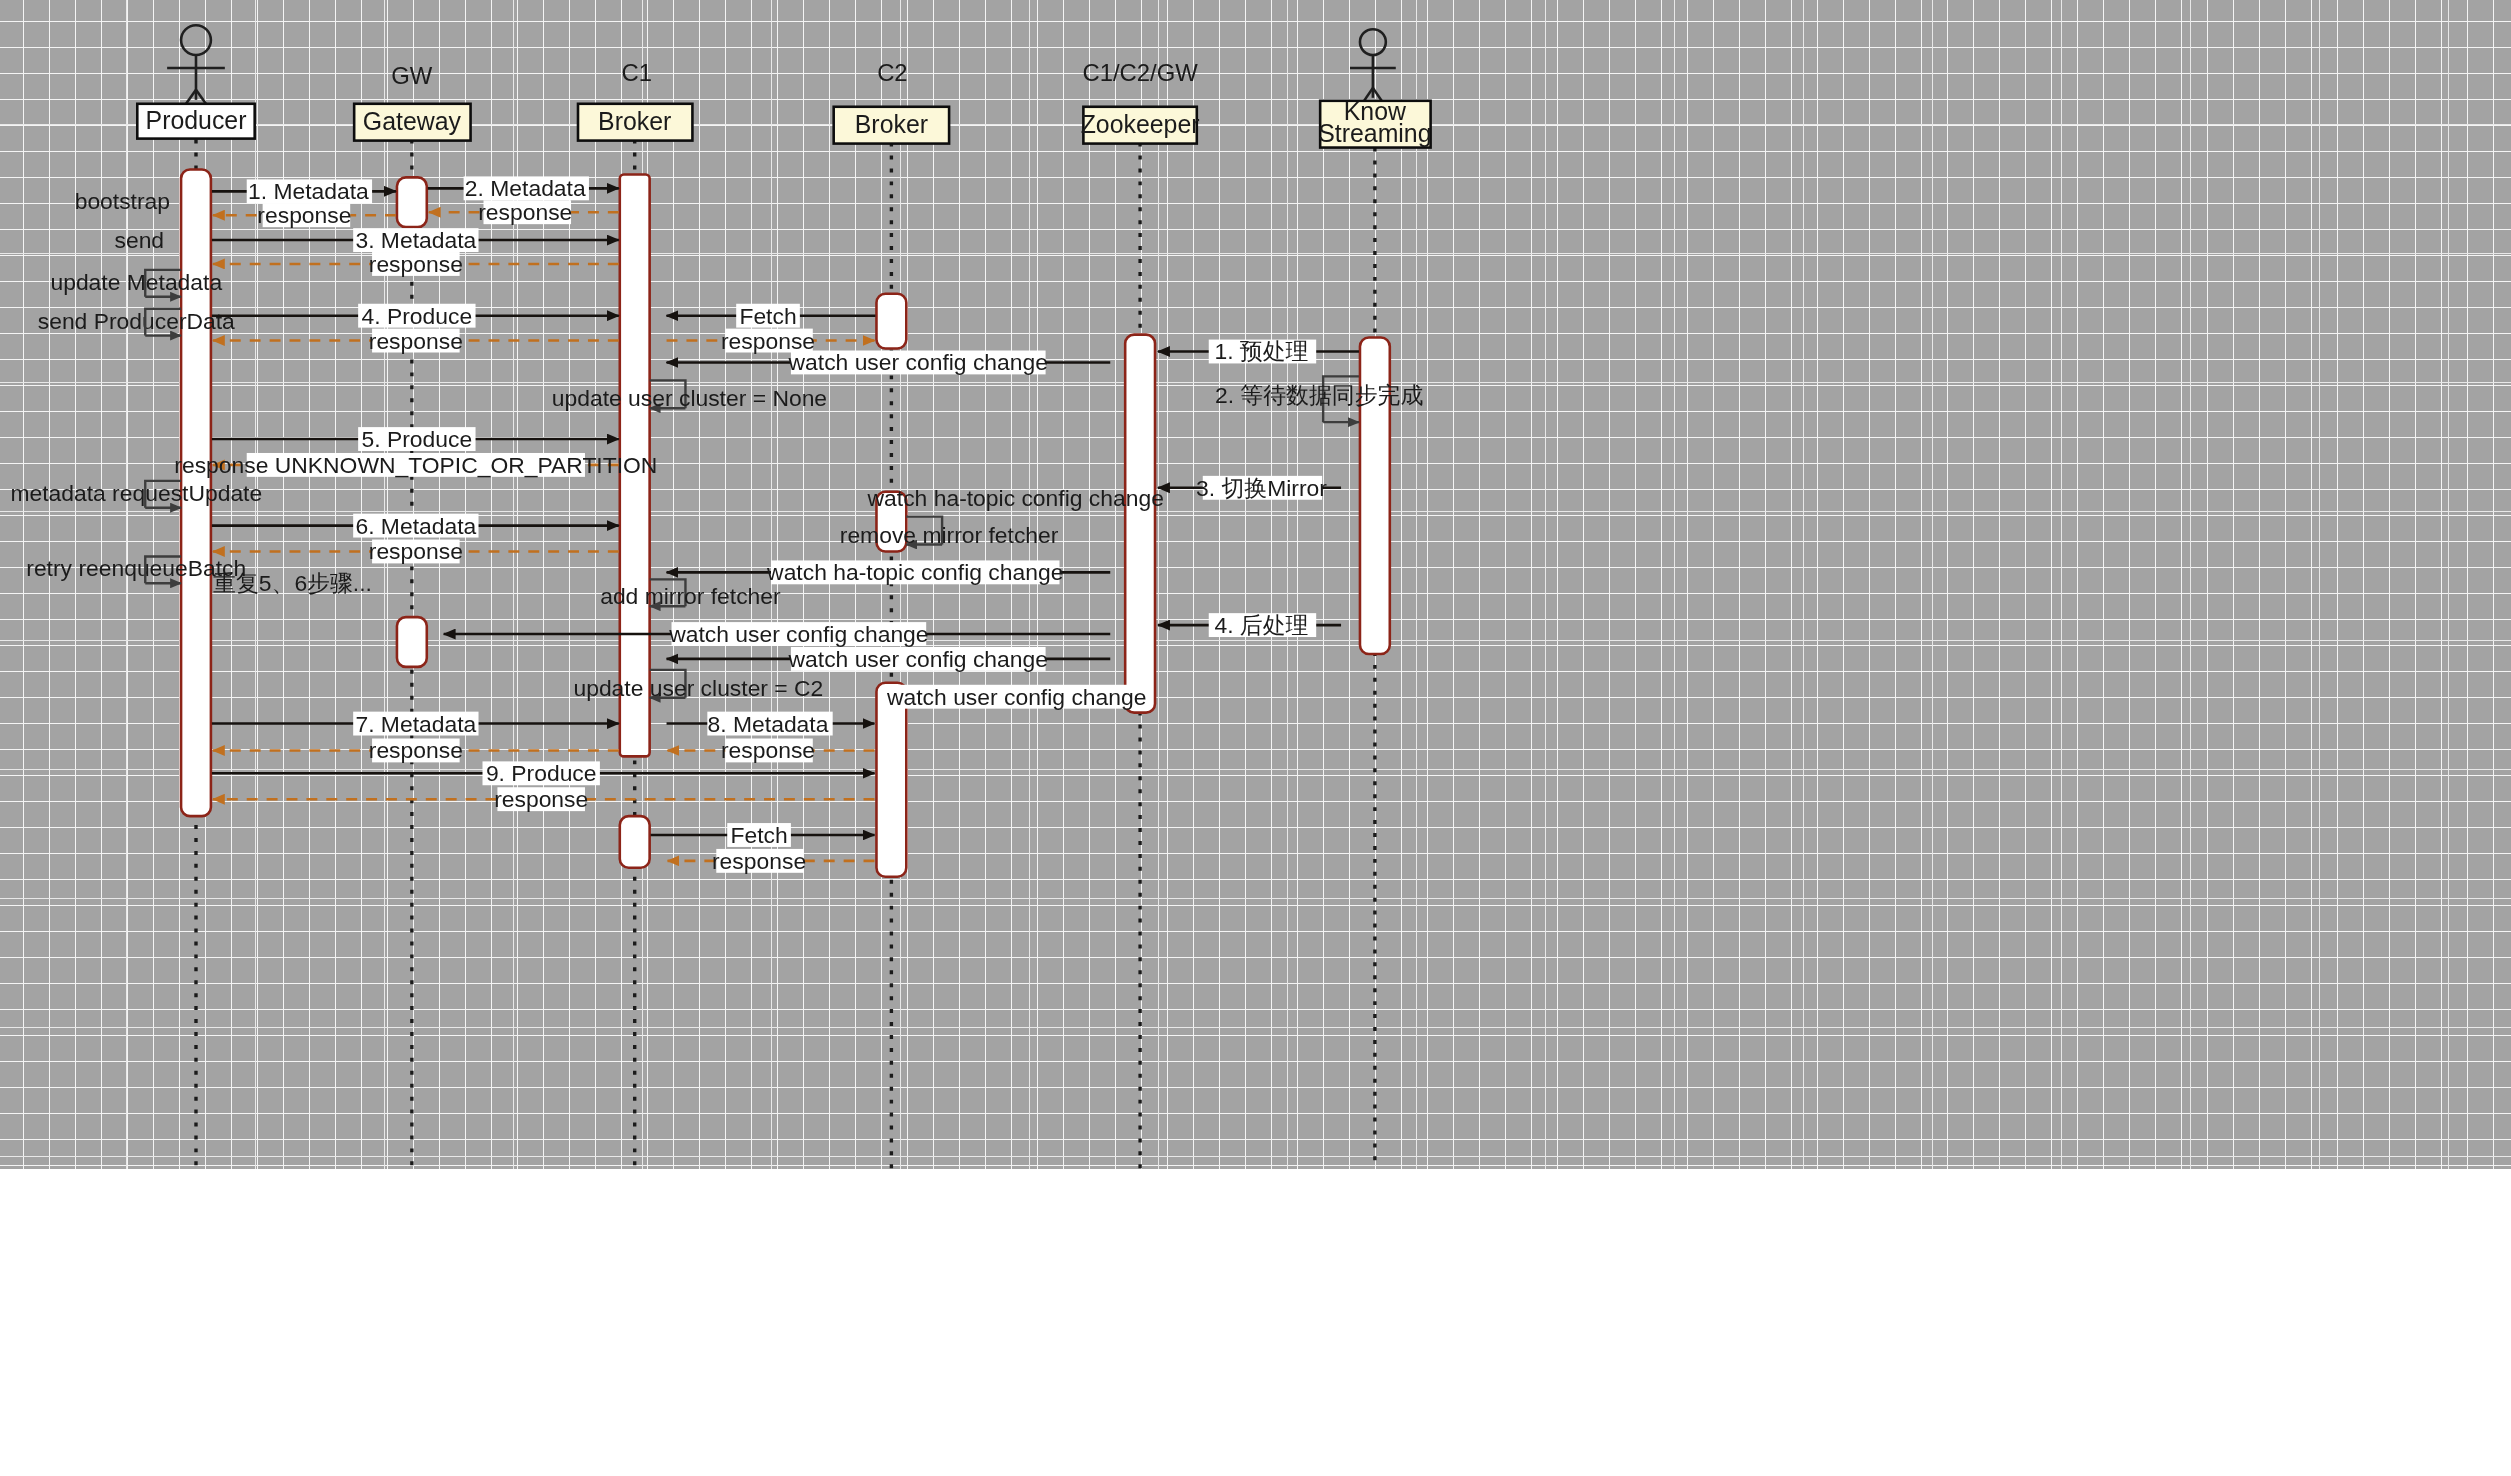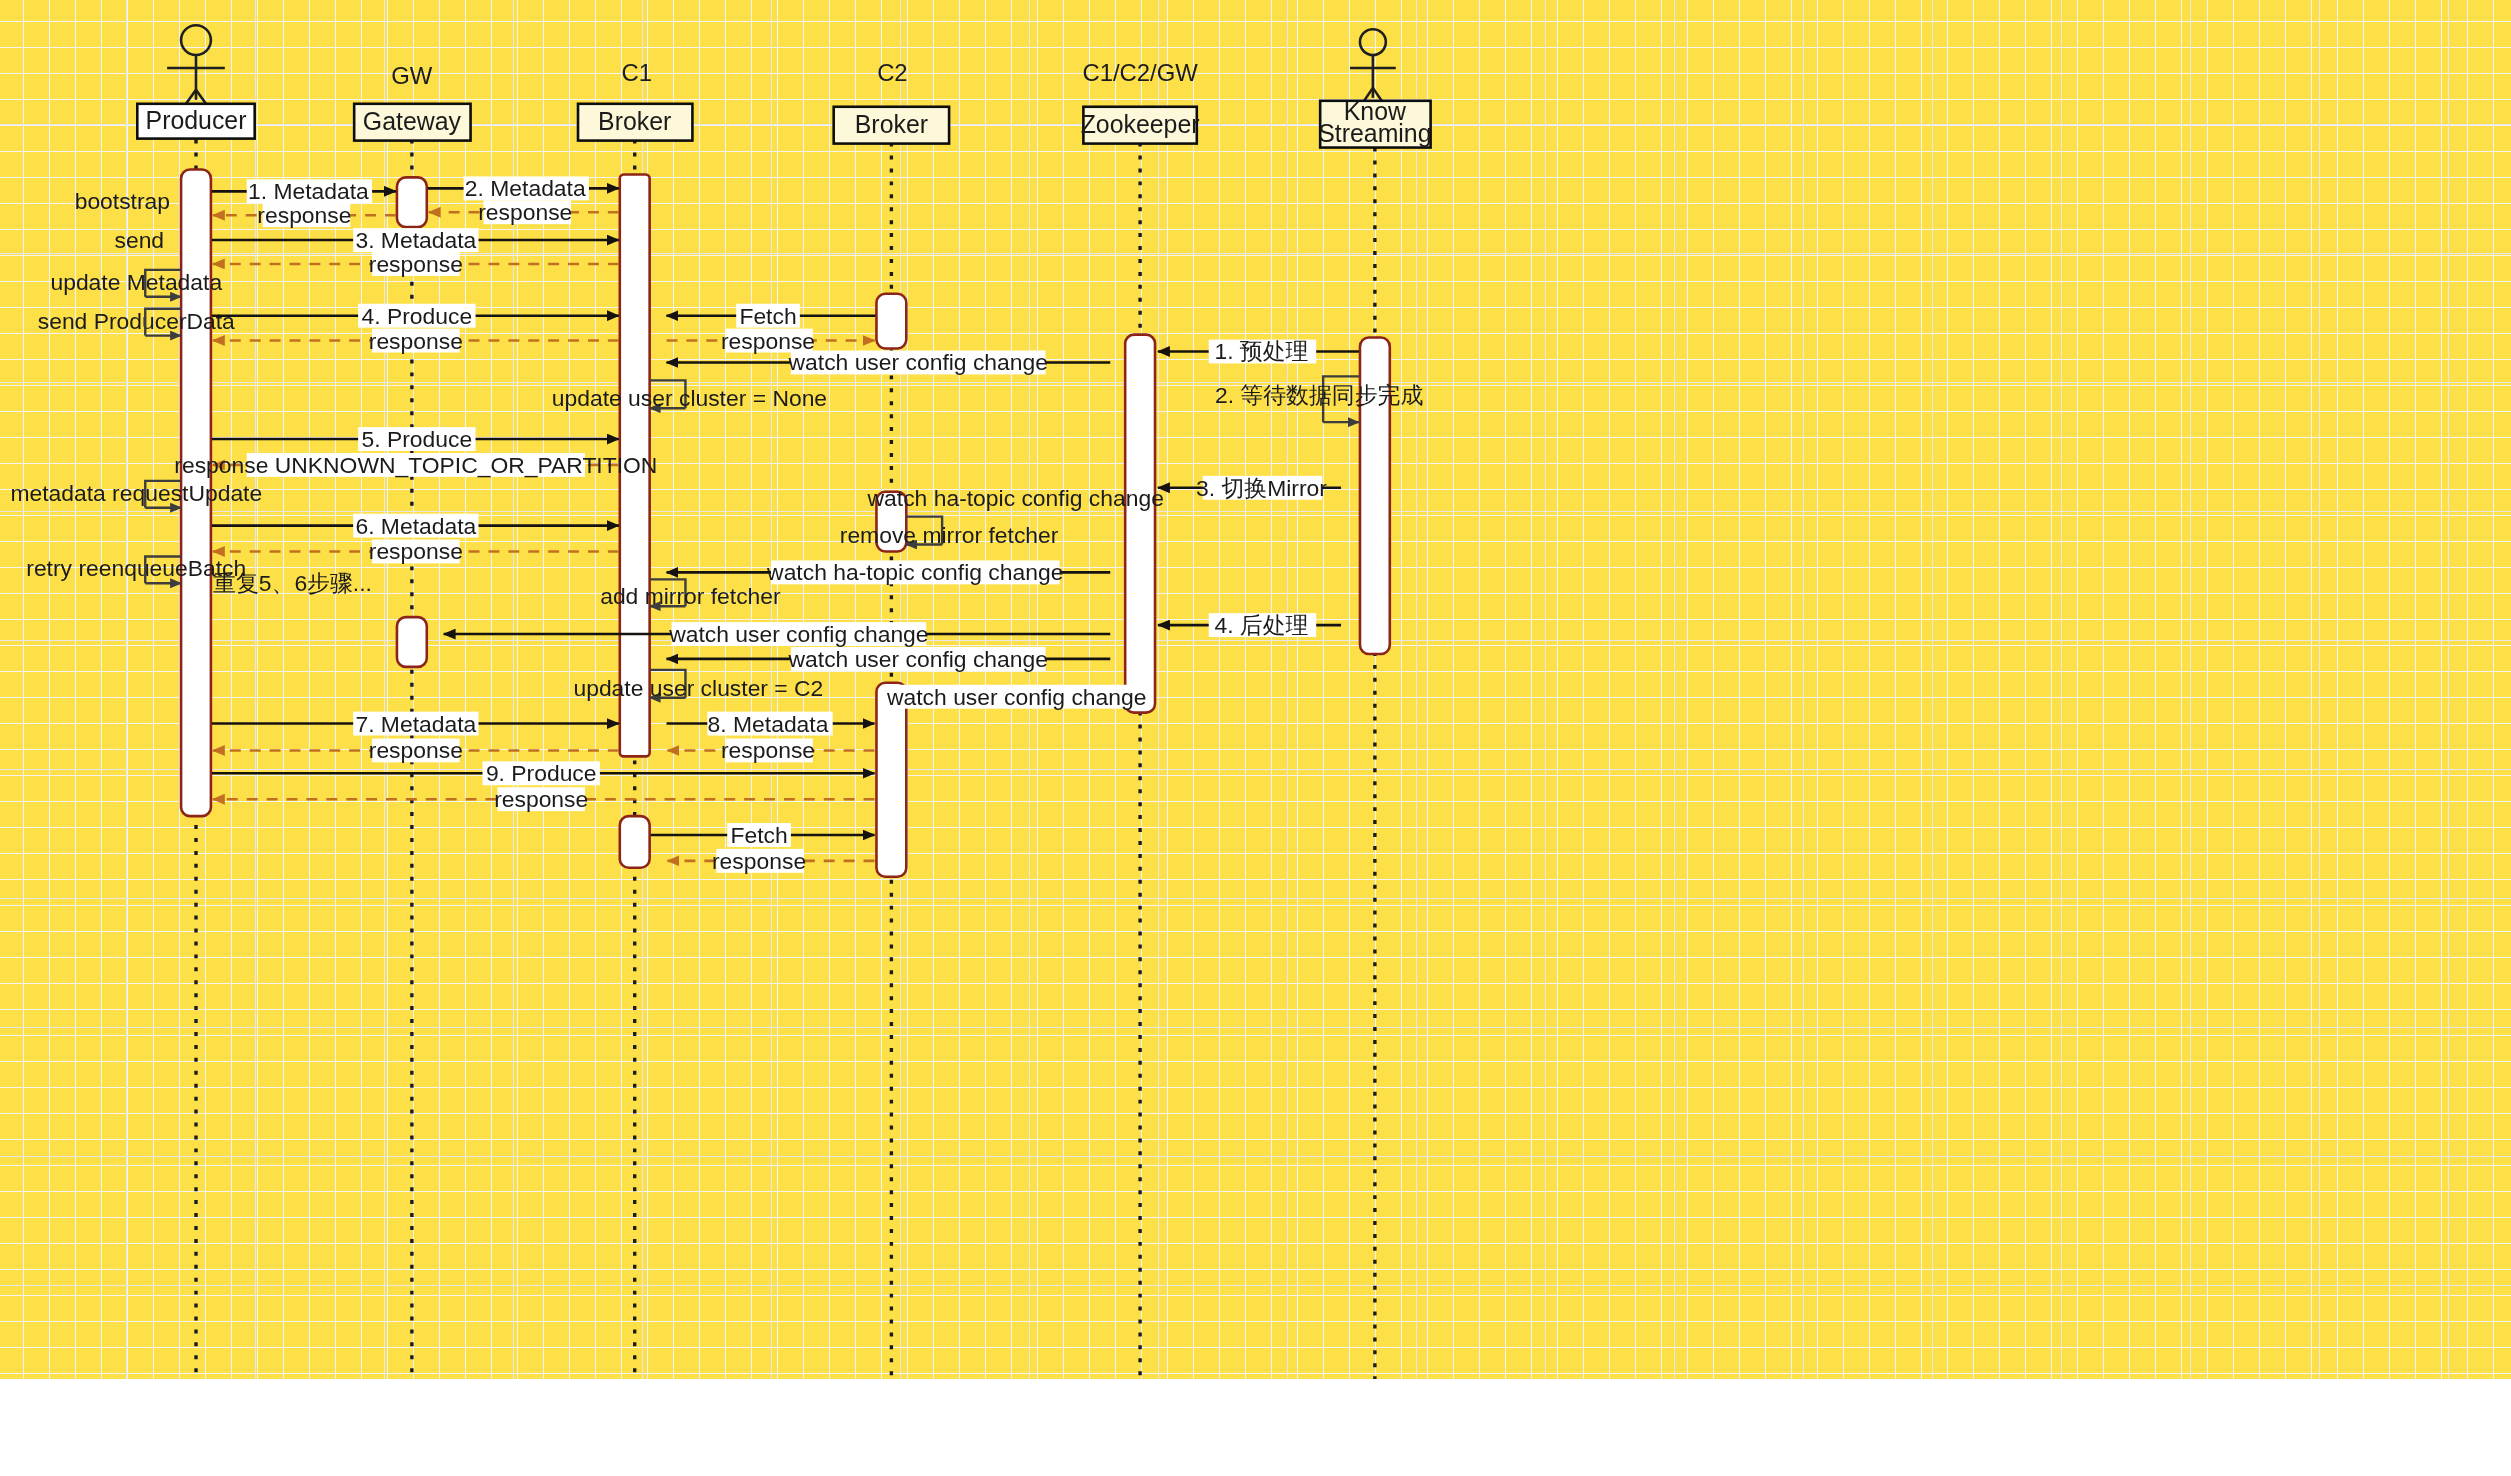--- a/index.html
+++ b/index.html
@@ -1,17 +1,17 @@
 <!DOCTYPE html>
 <html><head>
 <meta charset="utf-8">
 <style>
   html,body{margin:0;padding:0;background:#ffffff;}
   body{font-family:"Liberation Sans","DejaVu Sans",sans-serif;}
-  #canvas{position:relative;width:2511px;height:1379px;overflow:hidden;background:#fde047;text-decoration:underline;}
+  #canvas{position:relative;width:2511px;height:1169px;overflow:hidden;background:#a3a3a3;text-decoration:underline;}
   #grid{position:absolute;inset:0;
     background-image:
       linear-gradient(to right, #e8e8e8 1px, transparent 1px),
       linear-gradient(to bottom, #e8e8e8 1px, transparent 1px),
       linear-gradient(to right, #f4f4f4 1px, transparent 1px),
       linear-gradient(to bottom, #f4f4f4 1px, transparent 1px);
     background-size:129px 129px,129px 129px,26px 26px,26px 26px;
     background-position:-3px -5px,-3px -5px,-3px -5px,-3px -5px;
   }
   svg#diag{position:absolute;left:0;top:0;}

